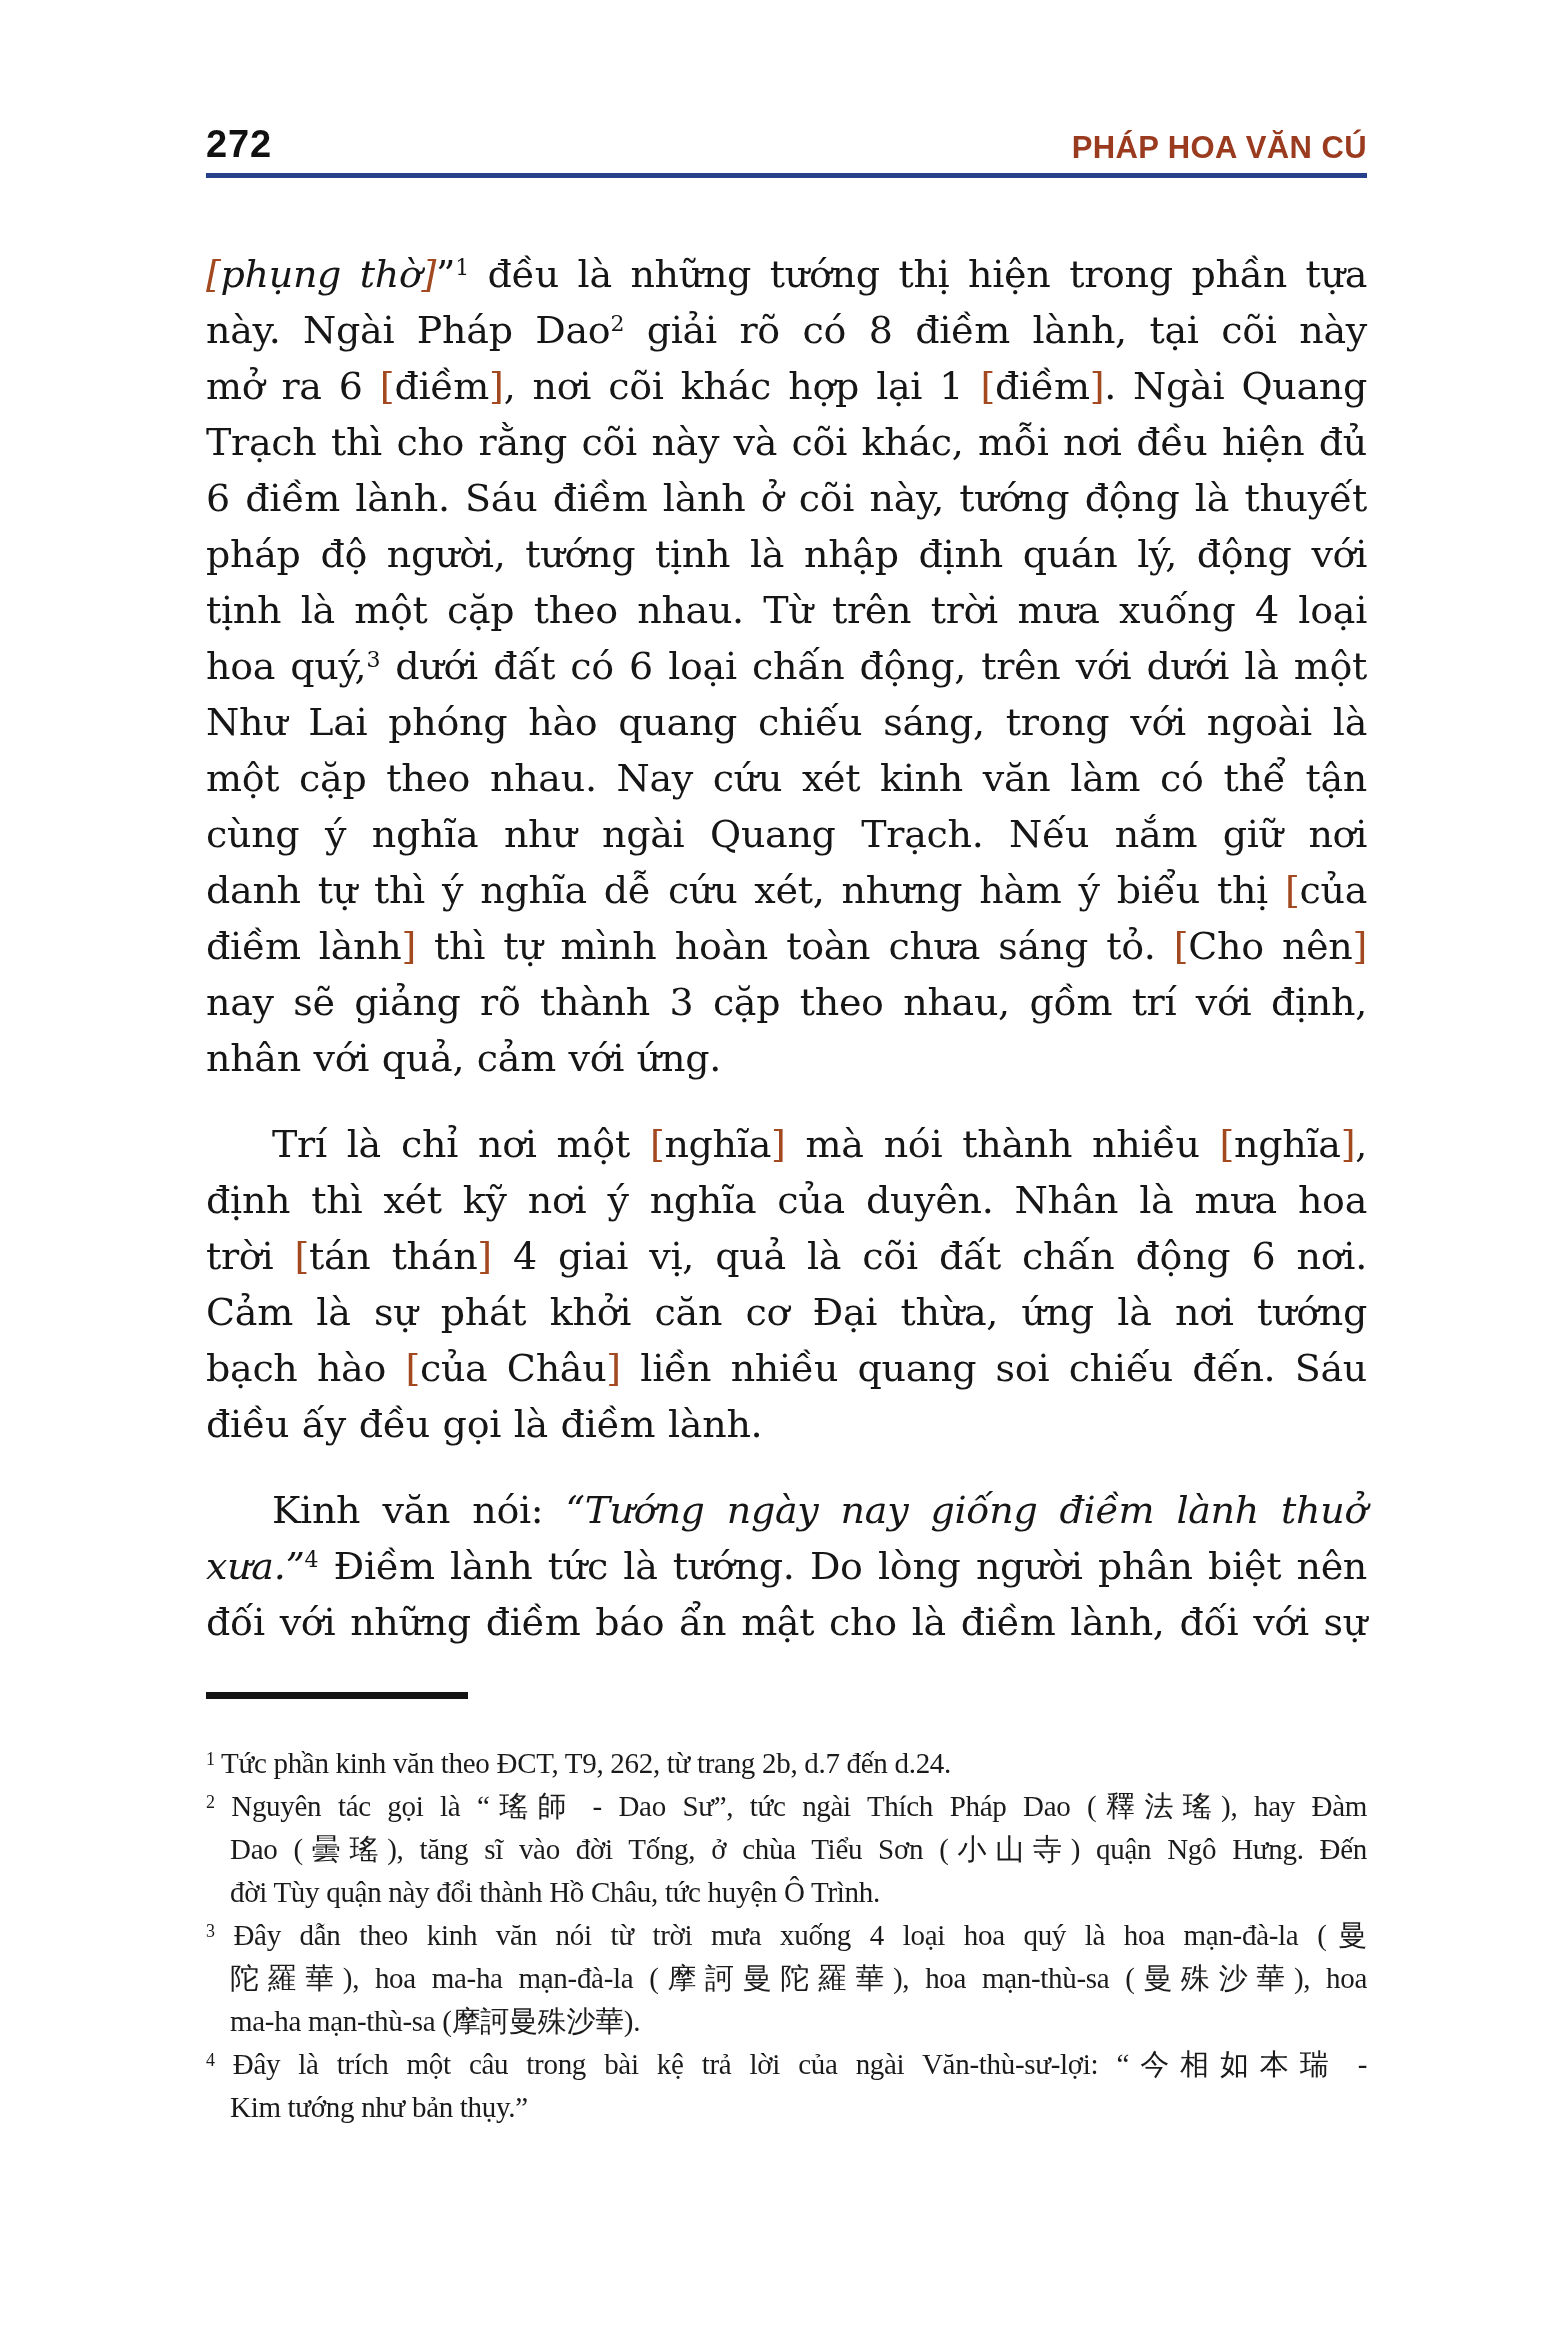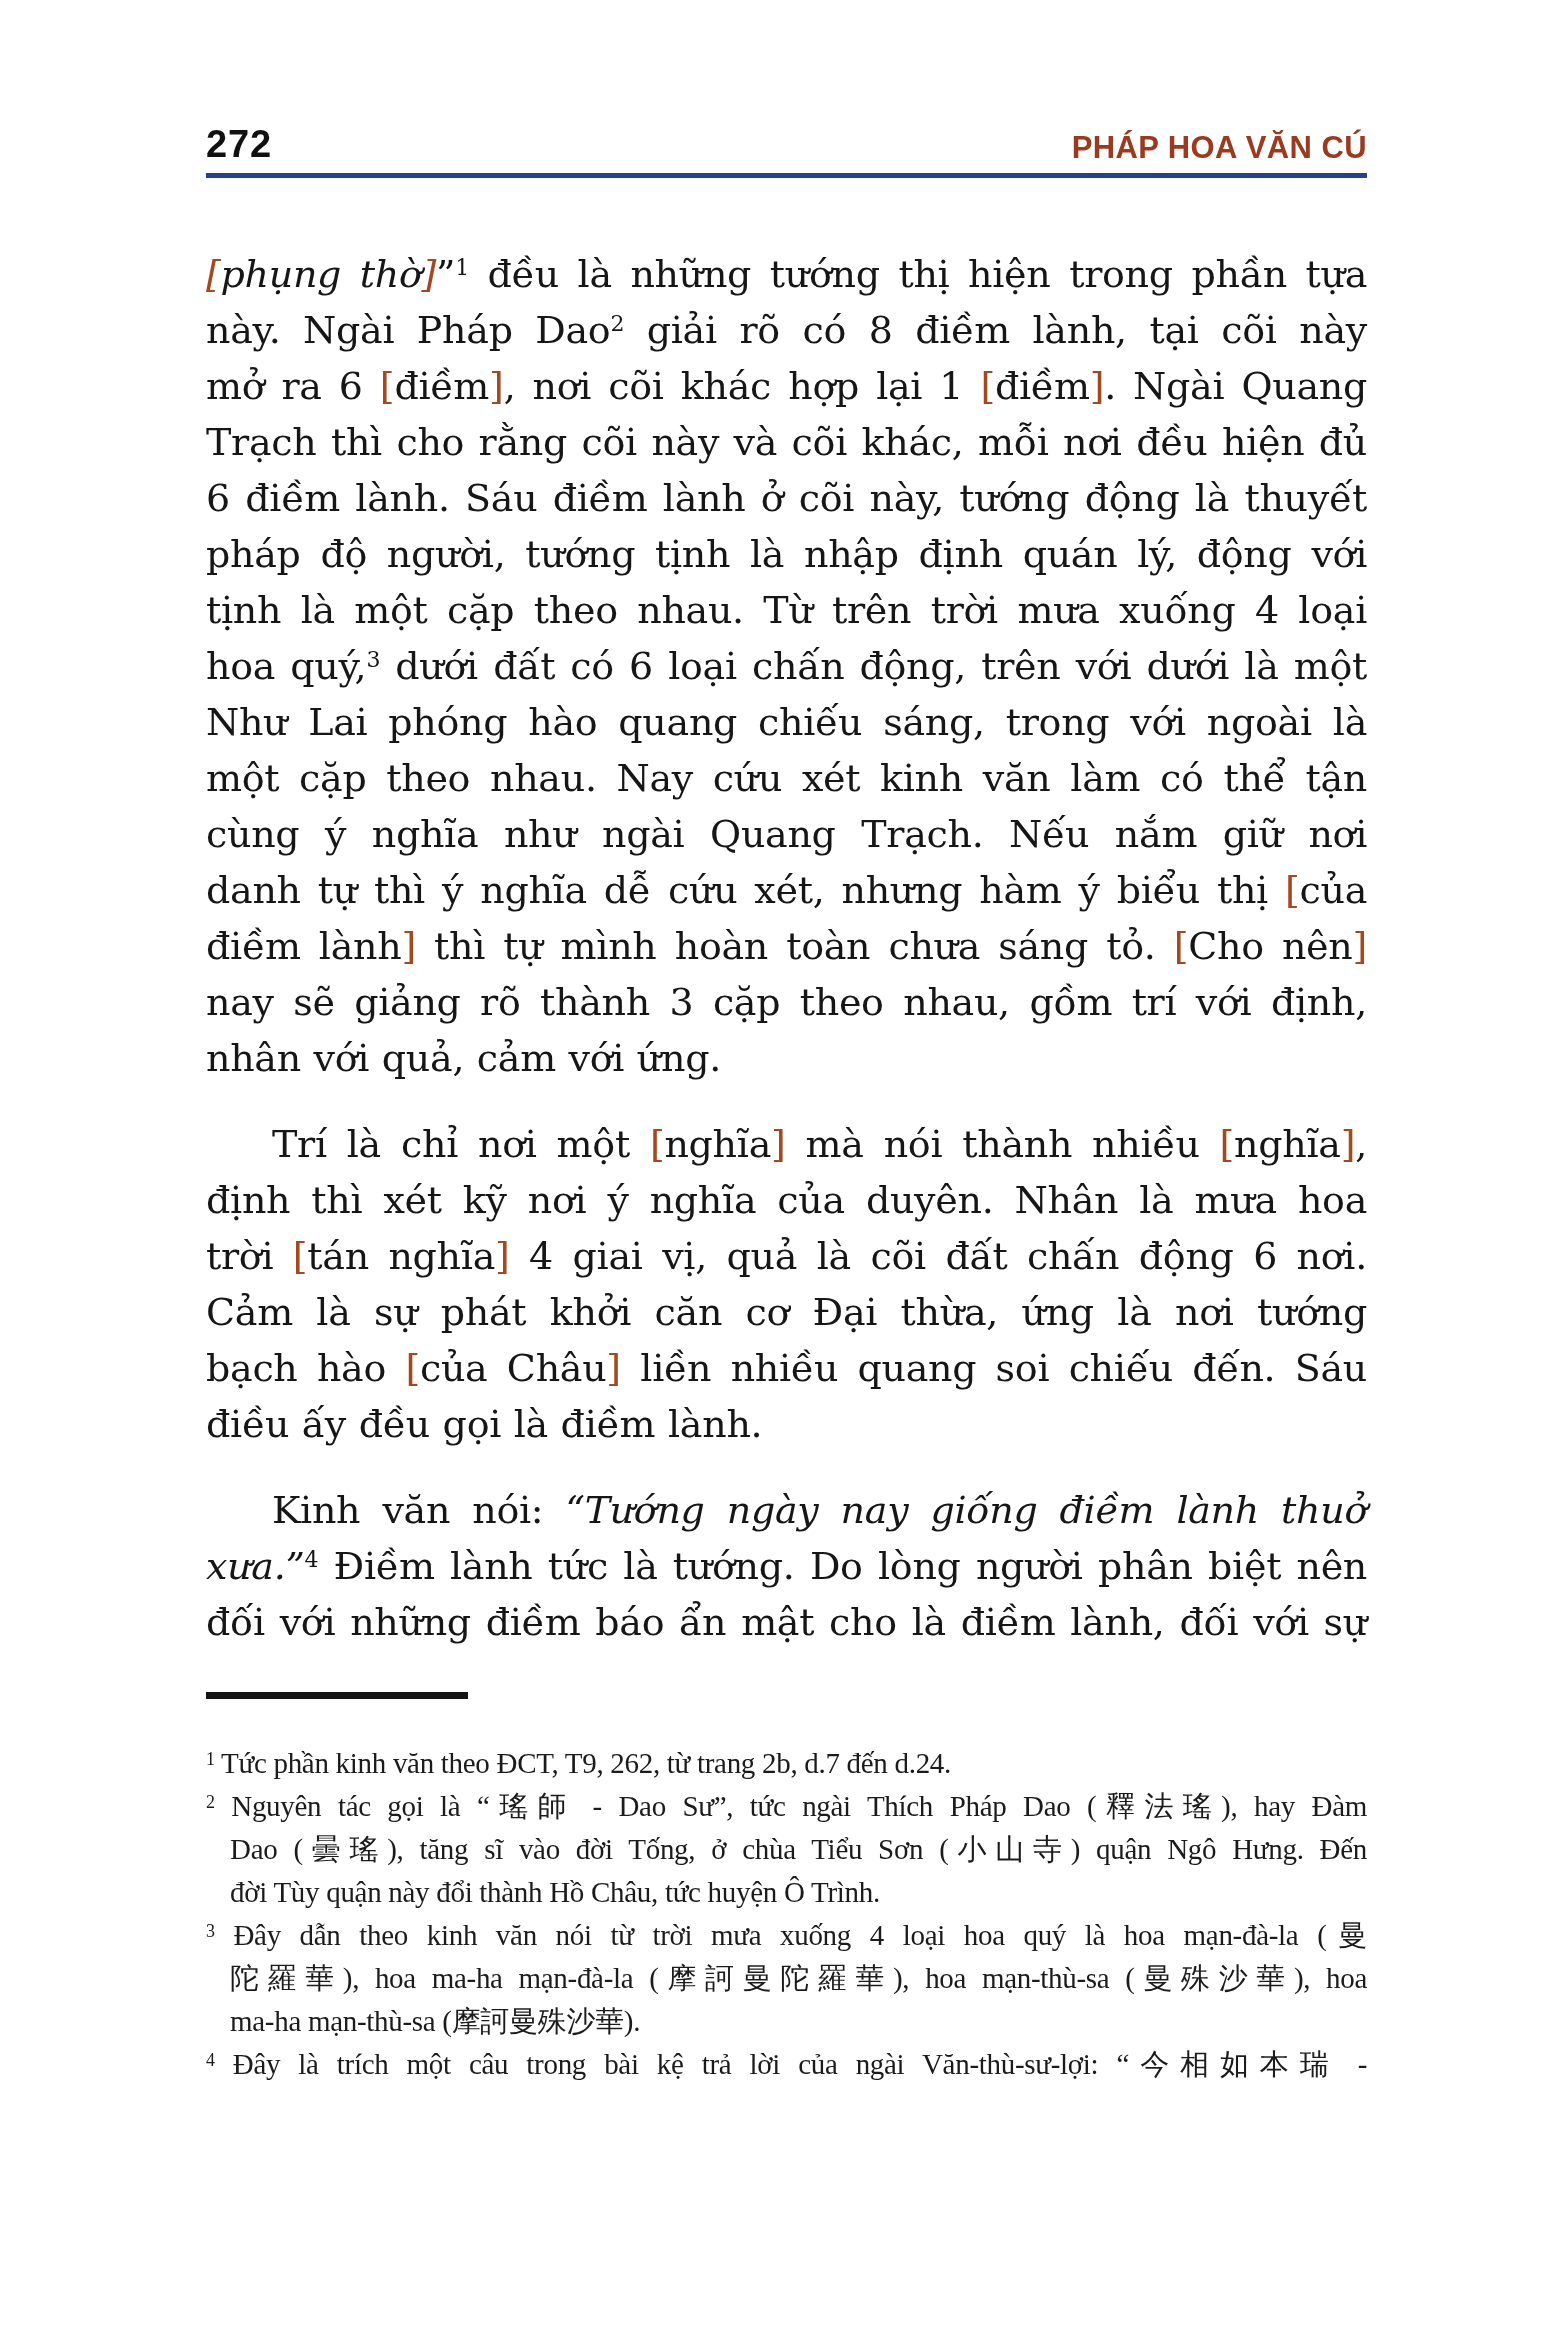--- a/index.html
+++ b/index.html
@@ -125,21 +125,21 @@
         <div class="bline"><span>một cặp theo nhau. Nay cứu xét kinh văn làm có thể tận</span></div>
         <div class="bline"><span>cùng ý nghĩa như ngài Quang Trạch. Nếu nắm giữ nơi</span></div>
         <div class="bline"><span>danh tự thì ý nghĩa dễ cứu xét, nhưng hàm ý biểu thị </span><span class="seg-br">[</span><span>của</span></div>
         <div class="bline"><span>điềm lành</span><span class="seg-br">]</span><span> thì tự mình hoàn toàn chưa sáng tỏ. </span><span class="seg-br">[</span><span>Cho nên</span><span class="seg-br">]</span></div>
         <div class="bline"><span>nay sẽ giảng rõ thành 3 cặp theo nhau, gồm trí với định,</span></div>
         <div class="bline nj"><span>nhân với quả, cảm với ứng.</span></div>
       </div>
       <div class="para">
         <div class="bline ind"><span>Trí là chỉ nơi một </span><span class="seg-br">[</span><span>nghĩa</span><span class="seg-br">]</span><span> mà nói thành nhiều </span><span class="seg-br">[</span><span>nghĩa</span><span class="seg-br">]</span><span>,</span></div>
         <div class="bline"><span>định thì xét kỹ nơi ý nghĩa của duyên. Nhân là mưa hoa</span></div>
-        <div class="bline"><span>trời </span><span class="seg-br">[</span><span>tán nghĩa</span><span class="seg-br">]</span><span> 4 giai vị, quả là cõi đất chấn động 6 nơi.</span></div>
+        <div class="bline"><span>trời </span><span class="seg-br">[</span><span>tán thán</span><span class="seg-br">]</span><span> 4 giai vị, quả là cõi đất chấn động 6 nơi.</span></div>
         <div class="bline"><span>Cảm là sự phát khởi căn cơ Đại thừa, ứng là nơi tướng</span></div>
         <div class="bline"><span>bạch hào </span><span class="seg-br">[</span><span>của Châu</span><span class="seg-br">]</span><span> liền nhiều quang soi chiếu đến. Sáu</span></div>
         <div class="bline nj"><span>điều ấy đều gọi là điềm lành.</span></div>
       </div>
       <div class="para">
         <div class="bline ind"><span>Kinh văn nói: </span><span class="seg-i">“Tướng ngày nay giống điềm lành thuở</span></div>
         <div class="bline"><span class="seg-i">xưa.”</span><span class="seg-sup">4</span><span> Điềm lành tức là tướng. Do lòng người phân biệt nên</span></div>
         <div class="bline"><span>đối với những điềm báo ẩn mật cho là điềm lành, đối với sự</span></div>
       </div>
     </div>
@@ -155,17 +155,18 @@
         <div class="fline"><span>Dao (曇瑤), tăng sĩ vào đời Tống, ở chùa Tiểu Sơn (小山寺) quận Ngô Hưng. Đến</span></div>
         <div class="fline nj"><span>đời Tùy quận này đổi thành Hồ Châu, tức huyện Ô Trình.</span></div>
       </div>
       <div class="fnote">
         <div class="fline first"><span class="seg-sup">3</span><span> Đây dẫn theo kinh văn nói từ trời mưa xuống 4 loại hoa quý là hoa mạn-đà-la (曼</span></div>
         <div class="fline"><span>陀羅華), hoa ma-ha mạn-đà-la (摩訶曼陀羅華), hoa mạn-thù-sa (曼殊沙華), hoa</span></div>
         <div class="fline nj"><span>ma-ha mạn-thù-sa (摩訶曼殊沙華).</span></div>
       </div>
       <div class="fnote">
         <div class="fline first"><span class="seg-sup">4</span><span> Đây là trích một câu trong bài kệ trả lời của ngài Văn-thù-sư-lợi: “今相如本瑞 -</span></div>
+        <div class="fline nj"><span>Kim tướng như bản thụy.”</span></div>
       </div>
     </div>
 
 </div>
 
 
 </body></html>

